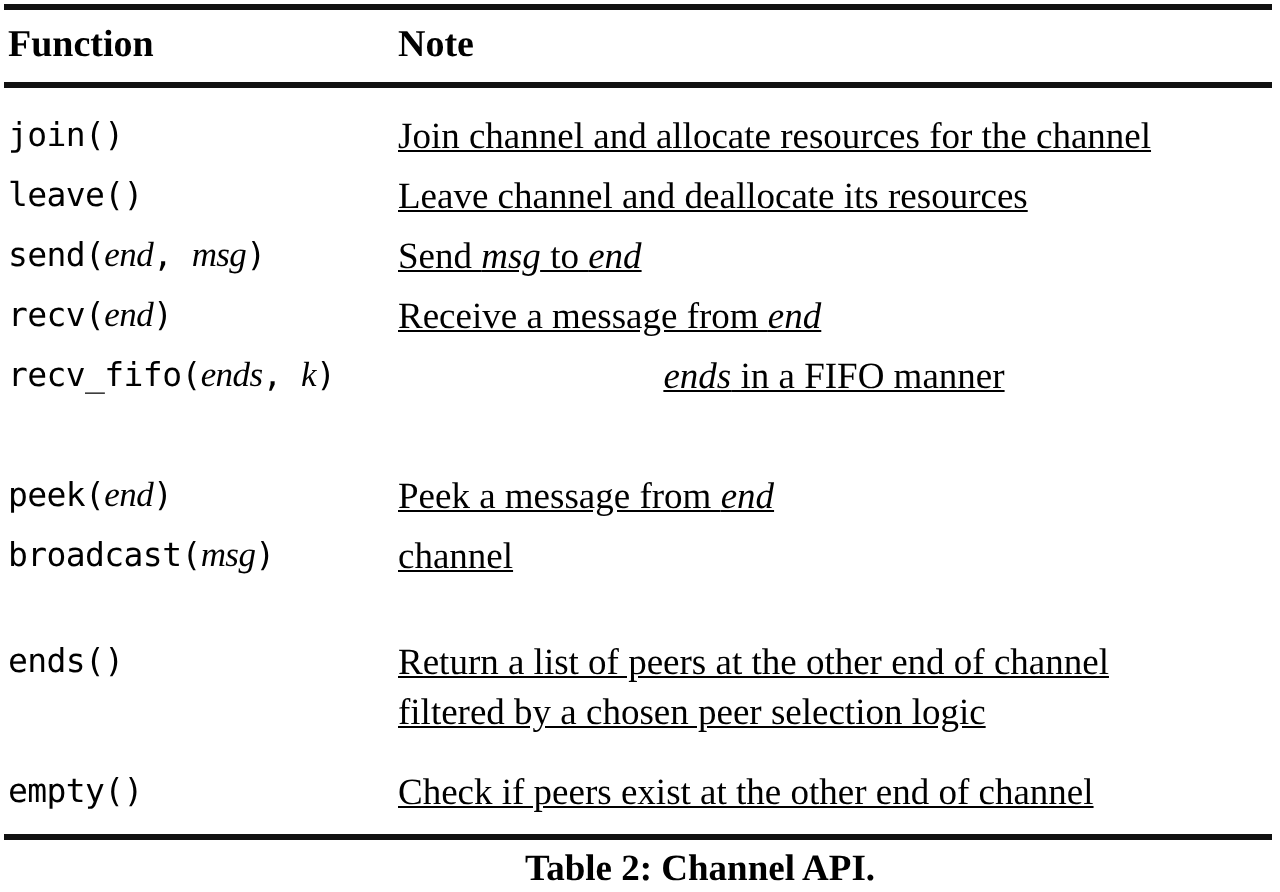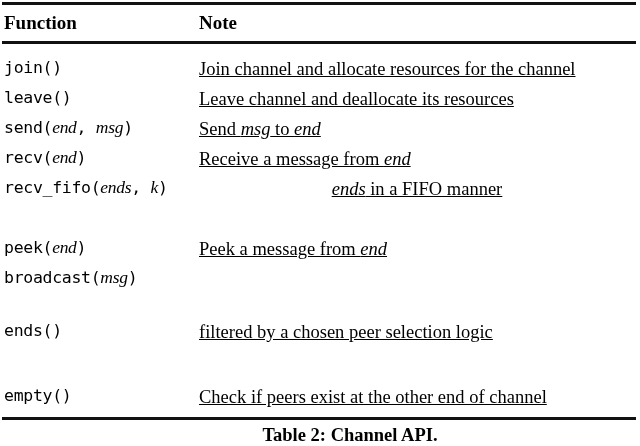--- a/index.html
+++ b/index.html
@@ -167,26 +167,28 @@
     <div class="row" style="top:237px;">
       <div class="col-fn"><span>peek(<em class="param">end</em>)</span></div>
       <div class="col-note">
           <span class="lead">Peek a message from <em class="it">end</em></span>
         </div>
     </div>
 
     <div class="row" style="top:267px;">
       <div class="col-fn"><span>broadcast(<em class="param">msg</em>)</span></div>
       <div class="col-note">
+          <span class="cont">channel</span>
         </div>
     </div>
 
     <div class="row" style="top:320px;">
       <div class="col-fn"><span>ends()</span></div>
       <div class="col-note">
+          <span class="lead">Return&nbsp;a&nbsp;list&nbsp;of&nbsp;peers&nbsp;at&nbsp;the&nbsp;other&nbsp;end&nbsp;of&nbsp;channel</span>
           <span class="cont">filtered by a chosen peer selection logic</span>
         </div>
     </div>
 
     <div class="row" style="top:385px;">
       <div class="col-fn"><span>empty()</span></div>
       <div class="col-note">
           <span class="lead">Check if peers exist at the other end of channel</span>
         </div>
     </div>

